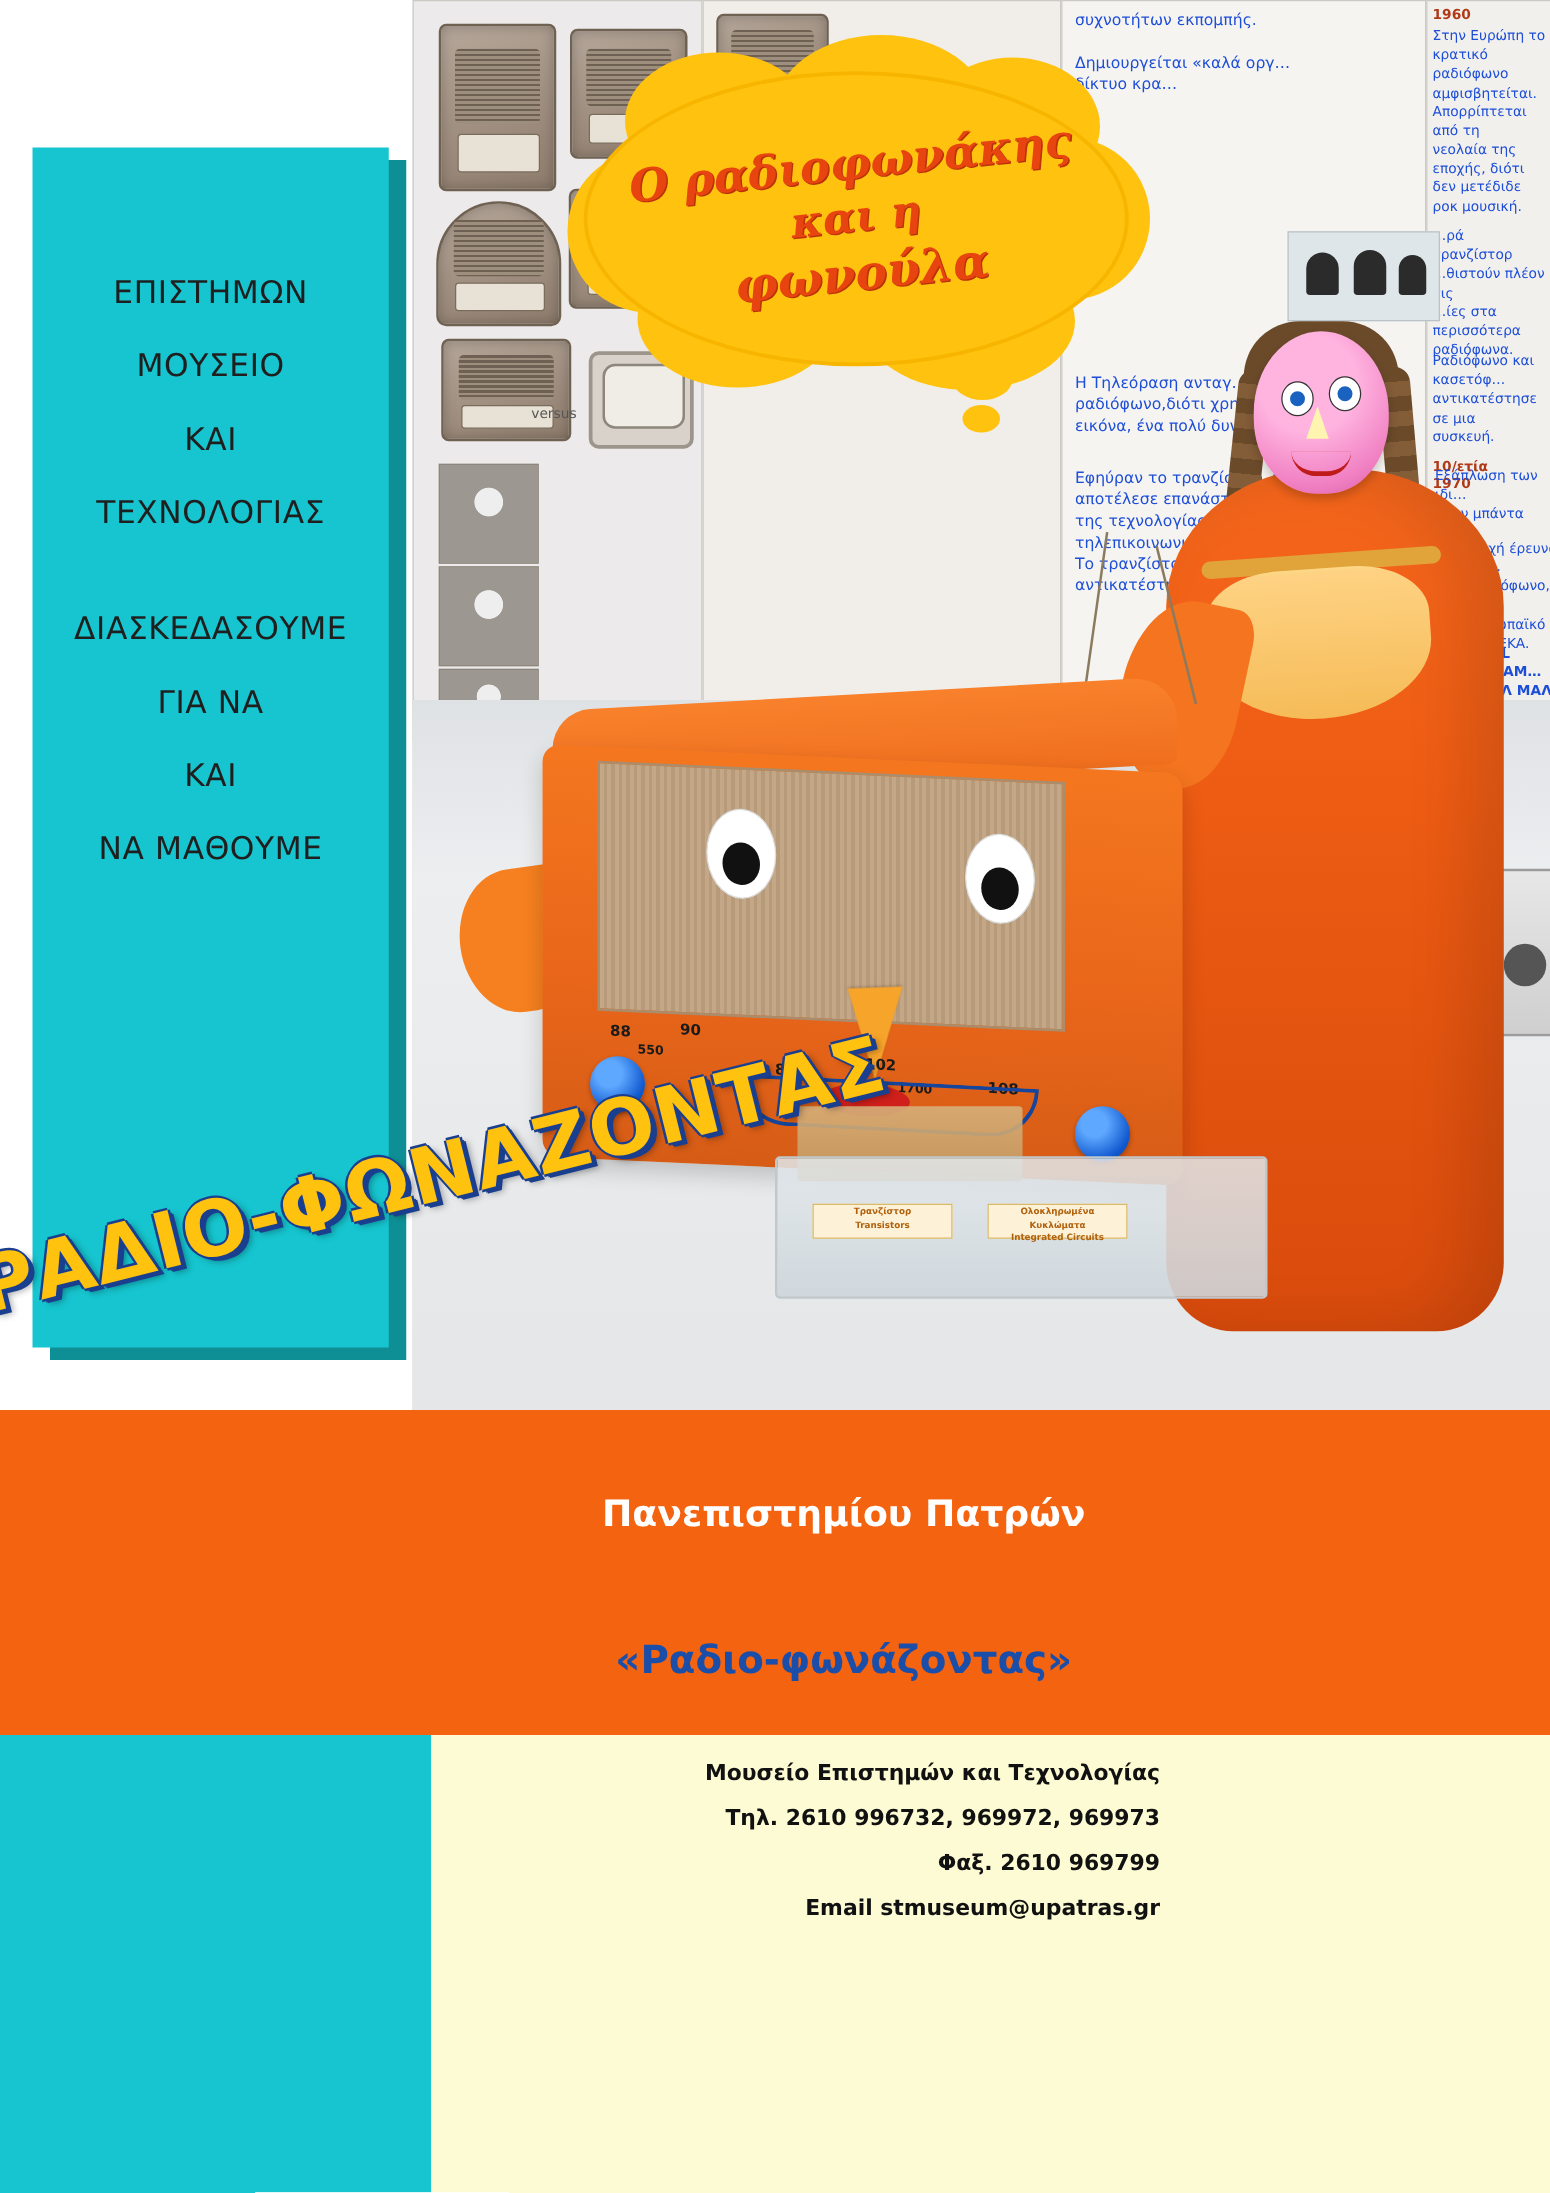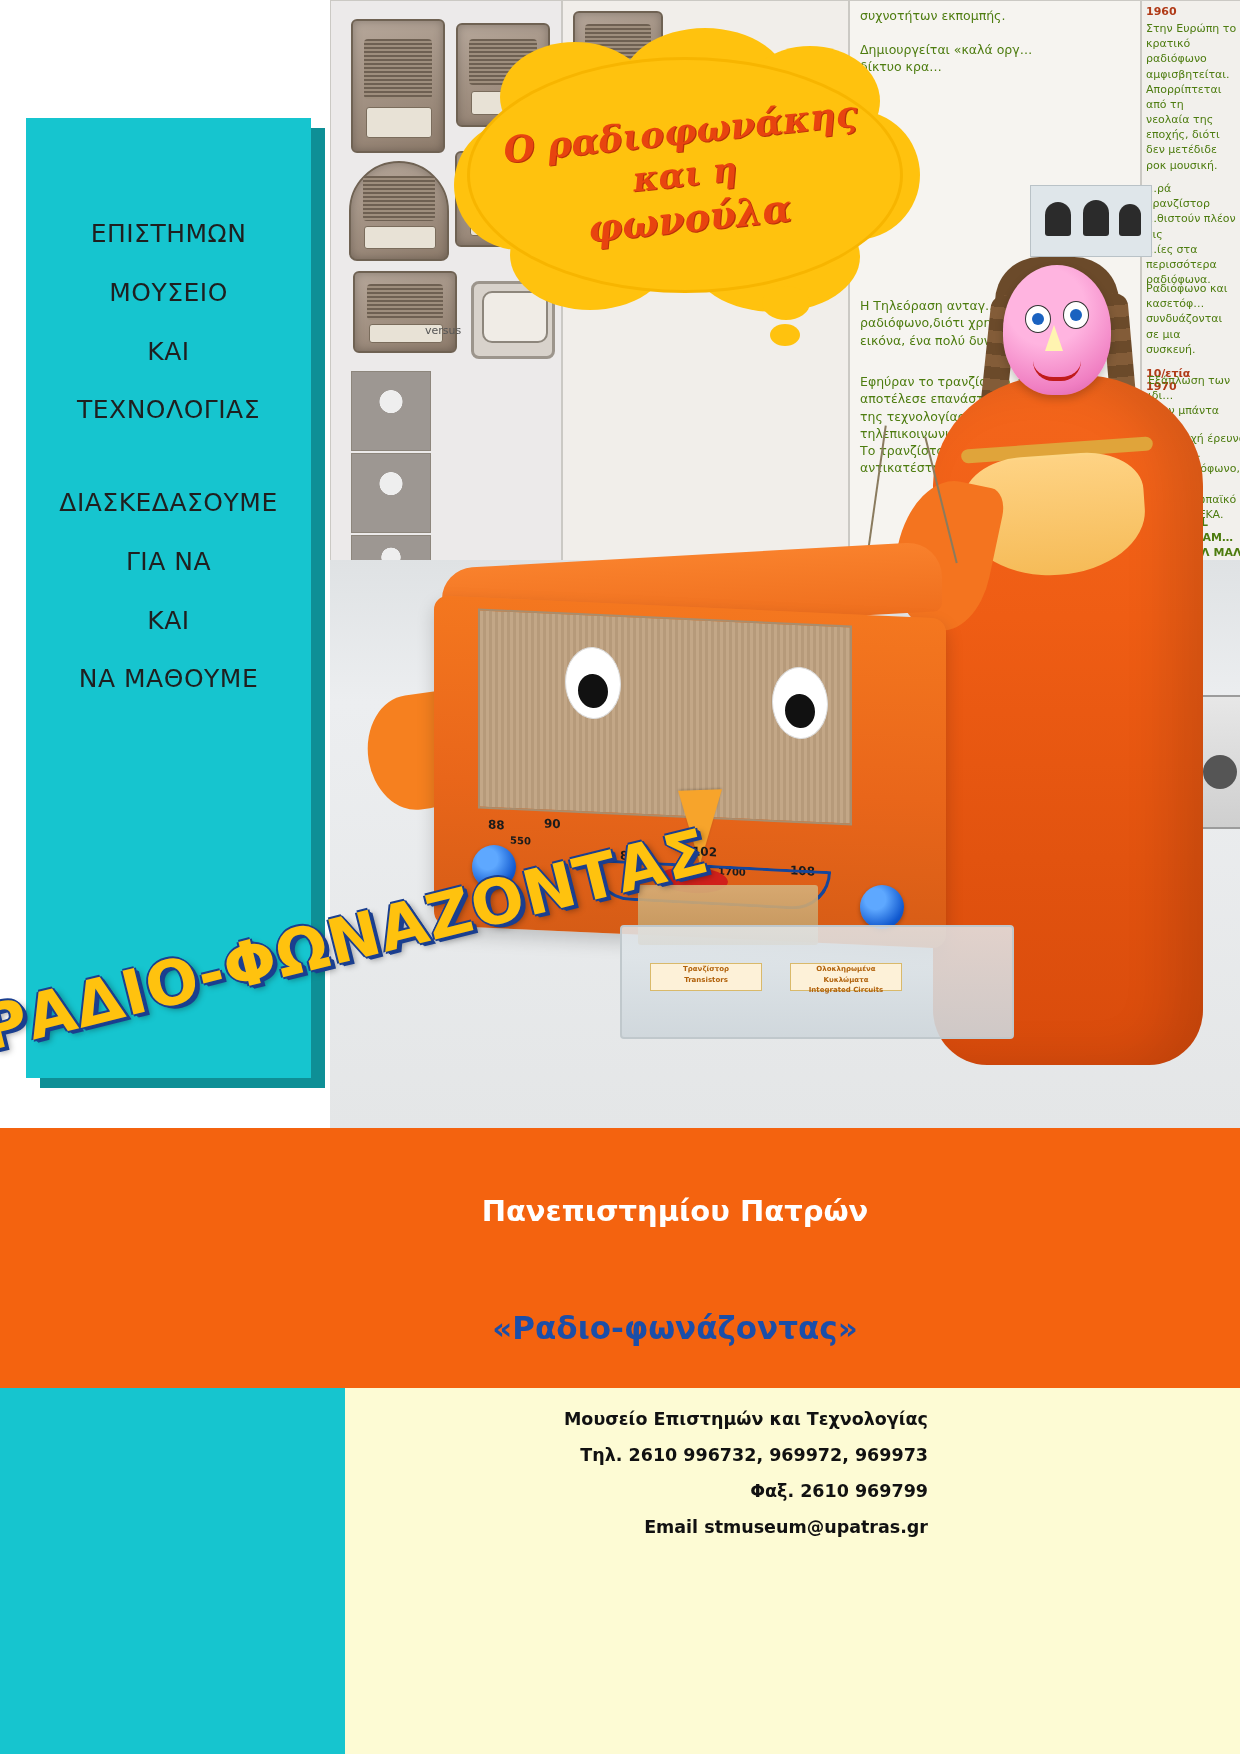--- a/index.html
+++ b/index.html
@@ -75,21 +75,21 @@
     background:#f0ece6;border:2px solid #8d867c;border-radius:10px;
   }
   .portrait{
     position:absolute;background:#b9b3ad;border:1px solid #8d867c;
     background-image:radial-gradient(circle at 50% 38%,#eee 0 18%, #9d9792 19% 100%);
   }
   .paper-text{
     position:absolute;
     font-family:"DejaVu Sans","Liberation Sans",sans-serif;
     font-size:12.5px;
-    color:#4d7c0f;
+    color:#1d4ed8;
     line-height:1.38;
     white-space:pre-line;
   }
   .year-label{
     position:absolute;
     font-size:11px;font-weight:bold;color:#b03a17;
   }
   .chip{
     position:absolute;background:#2b2b2b;border-radius:2px;
   }
@@ -419,21 +419,21 @@
         <div class="paper-text" style="left:4px;top:20px;width:92px;font-size:11px;">Στην Ευρώπη το κρατικό
 ραδιόφωνο αμφισβητείται.
 Απορρίπτεται από τη
 νεολαία της εποχής, διότι
 δεν μετέδιδε ροκ μουσική.</div>
         <div class="paper-text" style="left:4px;top:180px;width:92px;font-size:11px;">…ρά τρανζίστορ
 …θιστούν πλέον τις
 …ίες στα περισσότερα
 ραδιόφωνα.</div>
         <div class="paper-text" style="left:4px;top:280px;width:92px;font-size:11px;">Ραδιόφωνο και κασετόφ…
-συνδυάζονται σε μια
+αντικατέστησε σε μια
 συσκευή.</div>
         <div class="year-label" style="left:4px;top:366px;white-space:pre-line;">10/ετία
 1970</div>
         <div class="paper-text" style="left:4px;top:372px;width:92px;font-size:11px;padding-left:2px;">Εξάπλωση των ιδι…
 στην μπάντα των …</div>
         <div class="year-label" style="left:4px;top:432px;">1987</div>
         <div class="paper-text" style="left:4px;top:430px;width:92px;font-size:11px;padding-left:30px;">Αρχή έρευνας πά…
 Ραδιόφωνο, στο …
 Ευρωπαϊκό ΠΡ…
 EUREKA.</div>

